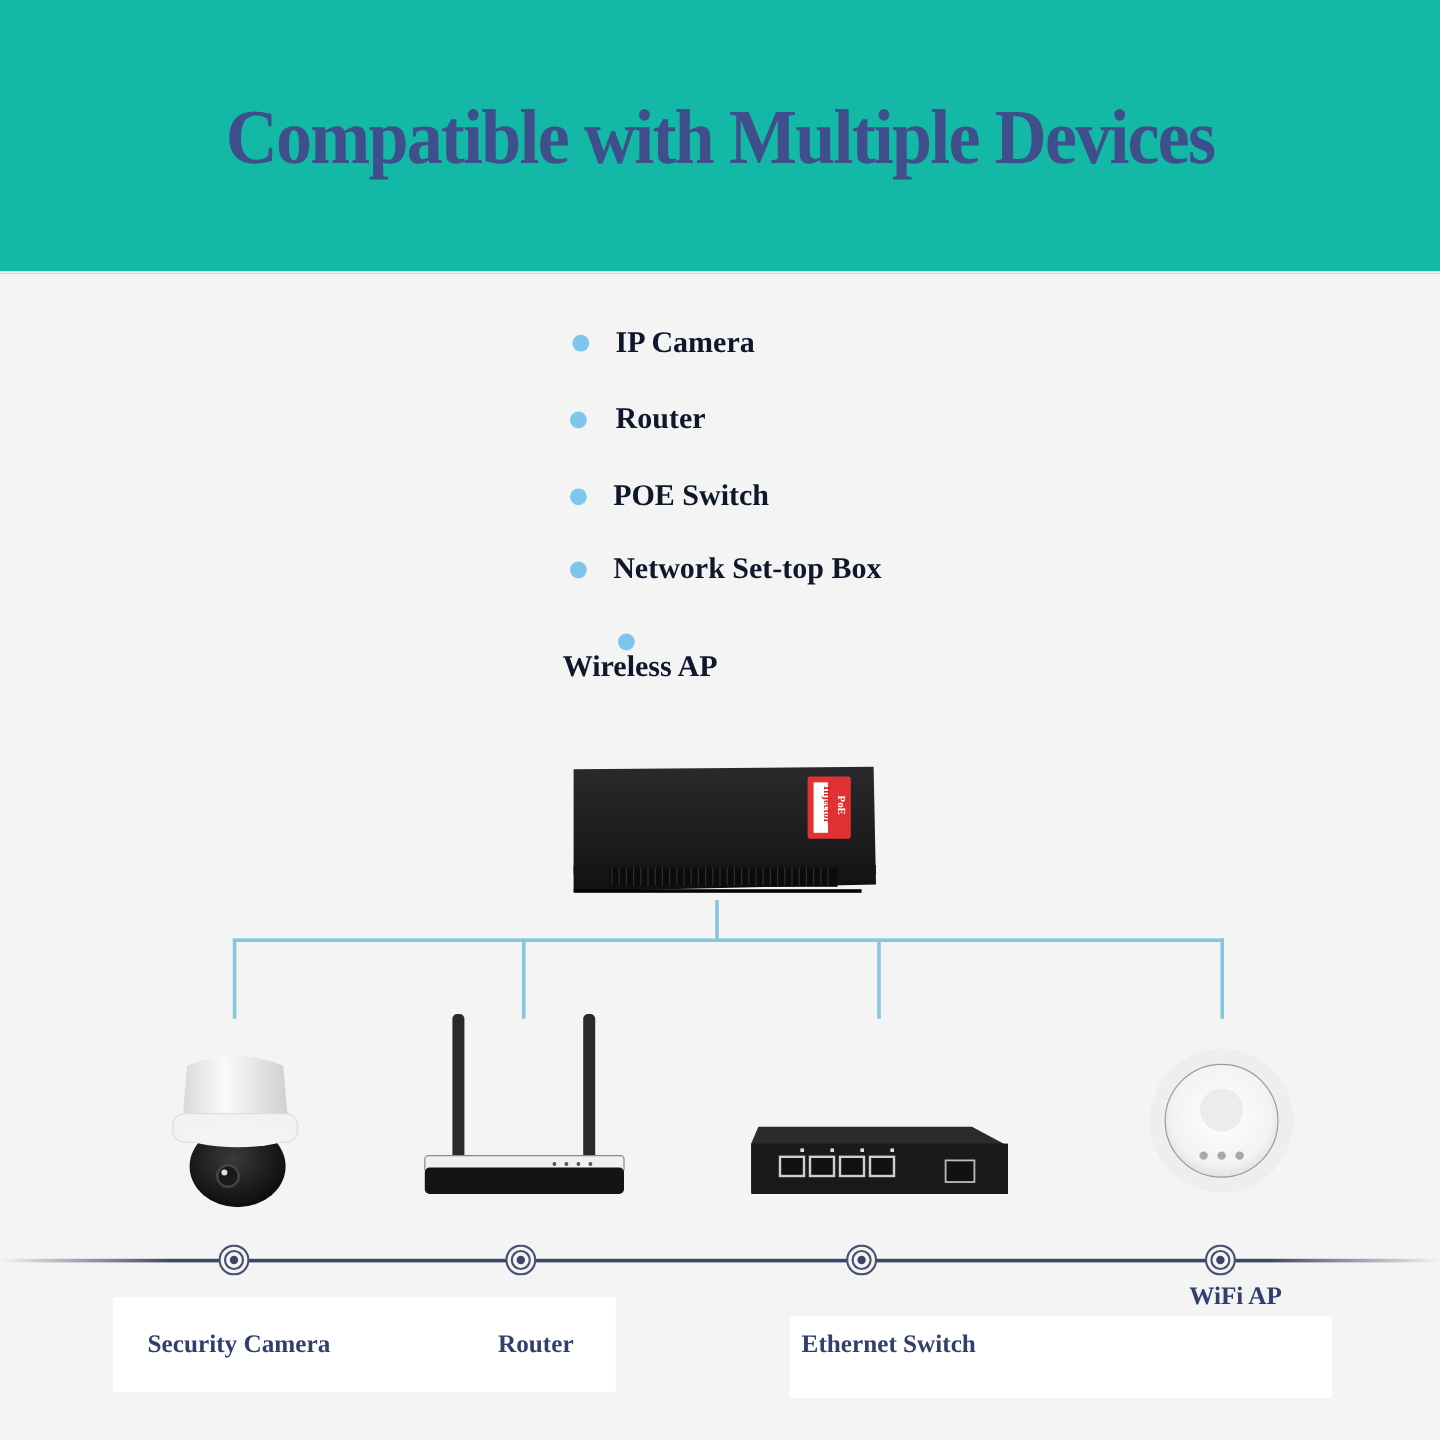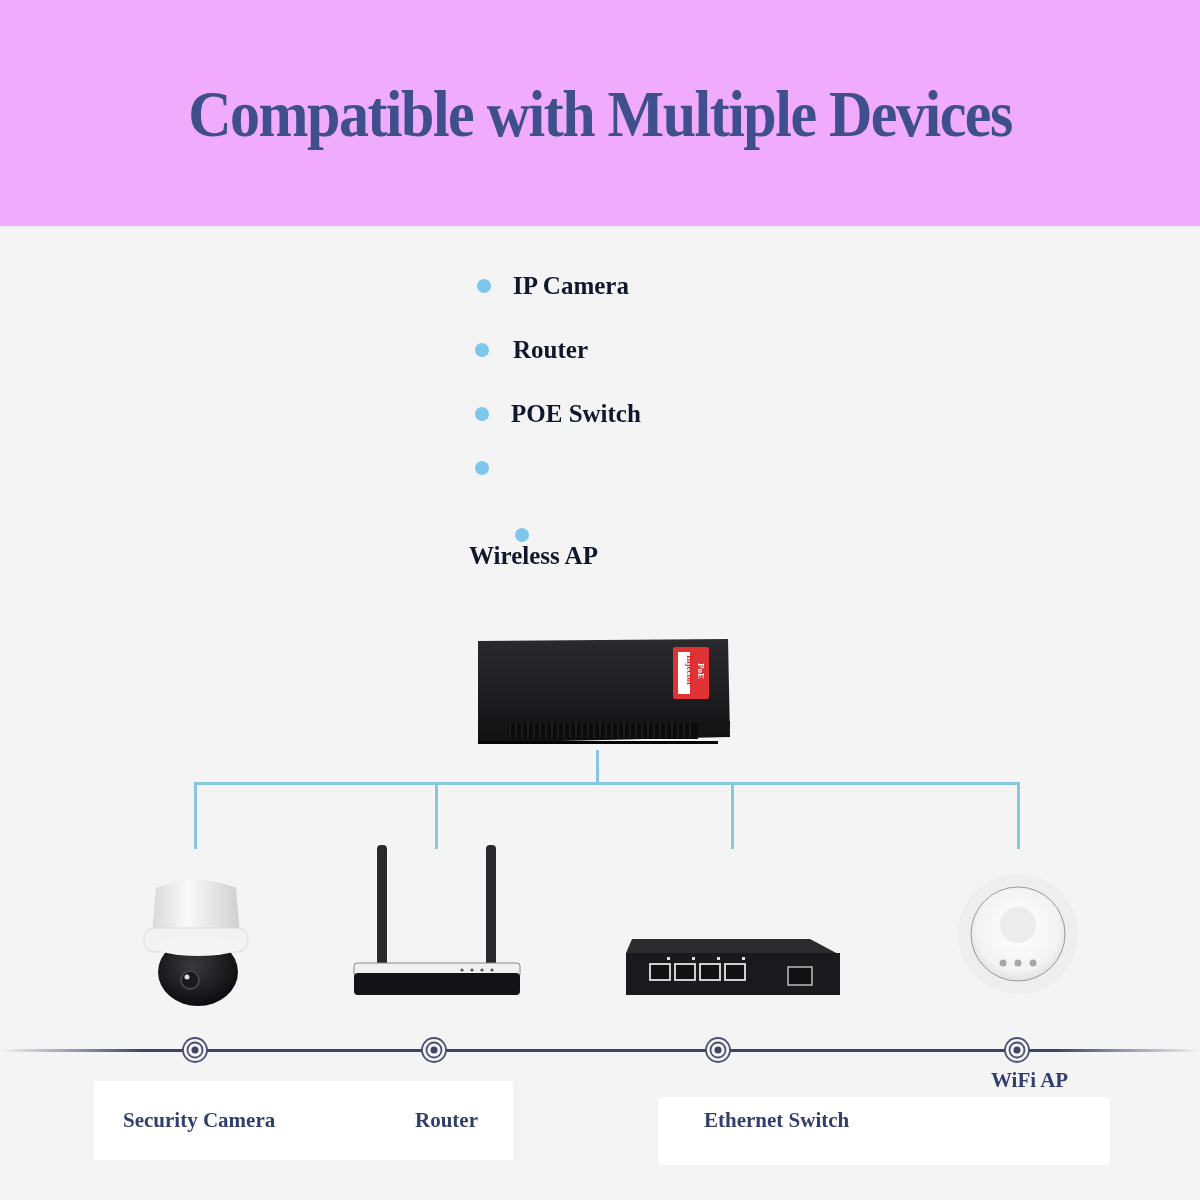--- a/index.html
+++ b/index.html
@@ -3,21 +3,21 @@
 <meta charset="utf-8">
 <style>
   html, body { margin: 0; padding: 0; }
   body {
     width: 1200px; height: 1200px; overflow: hidden; position: relative;
     background: #f4f4f4;
     font-family: "Liberation Serif", "DejaVu Serif", serif;
   }
   .header-band {
     position: absolute; left: 0; top: 0; width: 1200px; height: 226px;
-    background: #f0abfc;
+    background: #14b8a6;
     border-bottom: 2px solid #edf0f6;
   }
   .title {
     position: absolute; left: 0; top: 80px; width: 1200px; text-align: center;
     font-size: 60px; font-weight: bold; color: #3f4f8b; letter-spacing: -1.5px;
     transform: scaleY(1.08);
   }
   .bullet {
     position: absolute; display: flex; align-items: center;
     font-size: 25px; font-weight: bold; color: #0f172a;
@@ -61,20 +61,21 @@
   <div class="bullet" style="left:475px; top:336px;">
     <span class="dot" style="margin-right:24px;"></span>
     <span>Router</span>
   </div>
   <div class="bullet" style="left:475px; top:400px;">
     <span class="dot"></span>
     <span>POE Switch</span>
   </div>
   <div class="bullet" style="left:475px; top:461px;">
     <span class="dot"></span>
+    <span>Network Set-top Box</span>
   </div>
   <div class="bullet" style="left:469px; top:528px;flex-direction:column;">
     <span class="dot"></span>
     <span>Wireless AP</span>
   </div>
 </div>
 
 <div class="injector">
   <svg width="258" height="113" viewBox="0 0 258 113">
     <defs>
@@ -250,14 +251,14 @@
       <circle cx="13" cy="13" r="7.5" fill="none" stroke="#4a5070" stroke-width="1.8"></circle>
       <circle cx="13" cy="13" r="3.5" fill="#3d4566"></circle>
     </svg>
 </div>
 
 <div class="label-box" style="left:94px; top:1081px; width:419px; height:79px;"></div>
 <div class="label-box" style="left:658px; top:1097px; width:452px; height:68px; border-radius:3px;"></div>
 
 <div class="label" style="left:111px; top:1108px;">Security Camera</div>
 <div class="label" style="left:403px; top:1108px;">Router</div>
-<div class="label" style="left:692px; top:1108px; font-weight:bold;font-family:Liberation Serif, serif;">Ethernet Switch</div>
+<div class="label" style="left:656px; top:1108px; font-weight:bold;font-family:Liberation Serif, serif;">Ethernet Switch</div>
 <div class="label" style="left:979px; top:1068px;">WiFi AP</div>
 
 </body></html>

